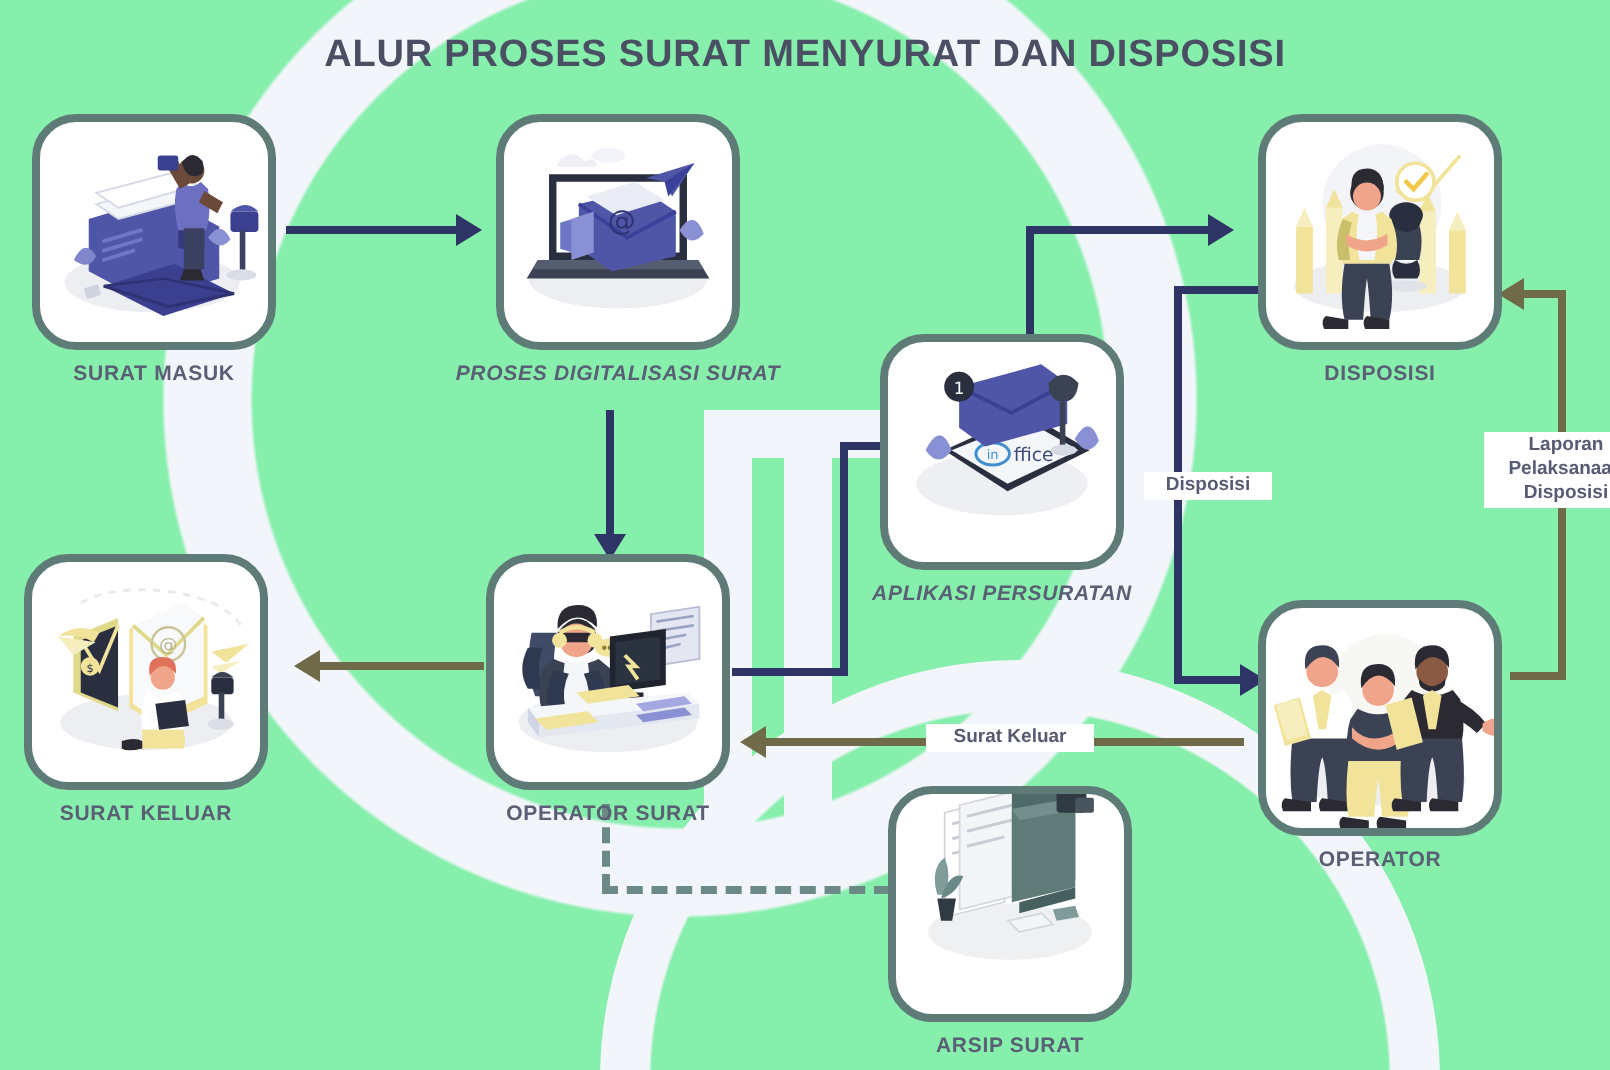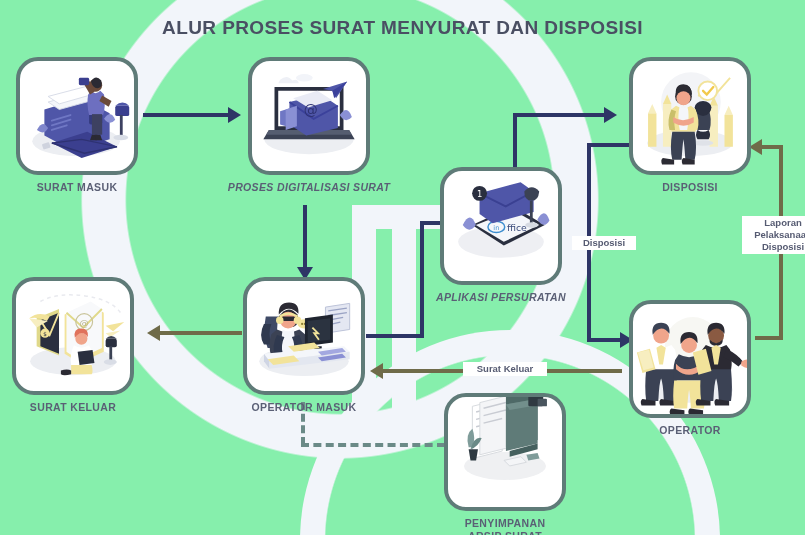--- a/index.html
+++ b/index.html
@@ -296,21 +296,21 @@
         <path d="M72 70 l8 0 l0 6 l-8 0 Z" fill="#1f242f"></path>
         <path d="M18 78 L104 70 L110 76 L24 86 Z" fill="#f4f6fa"></path>
         <path d="M18 78 L24 86 L24 94 L18 86 Z" fill="#cfd5e4"></path>
         <path d="M24 86 L110 76 L110 84 L24 94 Z" fill="#e3e7f0"></path>
         <path d="M44 70 L72 66 L78 72 L50 76 Z" fill="#f2e39a"></path>
         <path d="M22 84 L50 80 L56 86 L28 90 Z" fill="#f2e39a"></path>
         <path d="M76 82 L102 78 L106 82 L80 86 Z" fill="#8a90d4"></path>
         <path d="M76 76 L102 72 L106 76 L80 80 Z" fill="#a3a8e0"></path>
       </svg>
     </div>
-    <div class="caption">OPERATOR MASUK</div>
+    <div class="caption">OPERATOR SURAT</div>
   </div>
 
   <div class="node" style="left:629px;top:300px;">
     <div class="box">
       <svg class="illus" viewBox="0 0 122 118">
         <ellipse cx="61" cy="92" rx="46" ry="14" fill="#eceef2"></ellipse>
         <circle cx="64" cy="44" r="30" fill="#f7f7f3"></circle>
         <path d="M18 74 q-4 -22 6 -26 q6 12 2 26 Z" fill="#f2e39a"></path>
         <path d="M104 74 q4 -22 -6 -26 q-6 12 -2 26 Z" fill="#f2e39a"></path>
         <g transform="translate(14,22)">
@@ -405,18 +405,17 @@
         <rect x="96" y="2" width="10" height="8" rx="1" fill="#49555e"></rect>
         <path d="M66 58 L96 50 L96 56 L66 64 Z" fill="#45605e"></path>
         <path d="M22 54 q-4 -14 4 -20 q4 10 0 20 Z" fill="#7f9c9a"></path>
         <path d="M24 56 q4 -14 12 -12 q-4 10 -12 12 Z" fill="#6b8a87"></path>
         <path d="M22 56 l10 0 l-2 12 l-6 0 Z" fill="#2f3a42"></path>
         <path d="M60 68 L78 64 L84 70 L66 74 Z" fill="#f4f5f7" stroke="#d5d8dd" stroke-width="1"></path>
         <path d="M84 62 L96 60 L98 66 L86 68 Z" fill="#7f9c9a"></path>
       </svg>
     </div>
     <div class="caption" style="top:124px;">
-      <div>PENYIMPANAN</div>
       <div>ARSIP SURAT</div>
     </div>
   </div>
 
 </div>
 
 </body></html>

